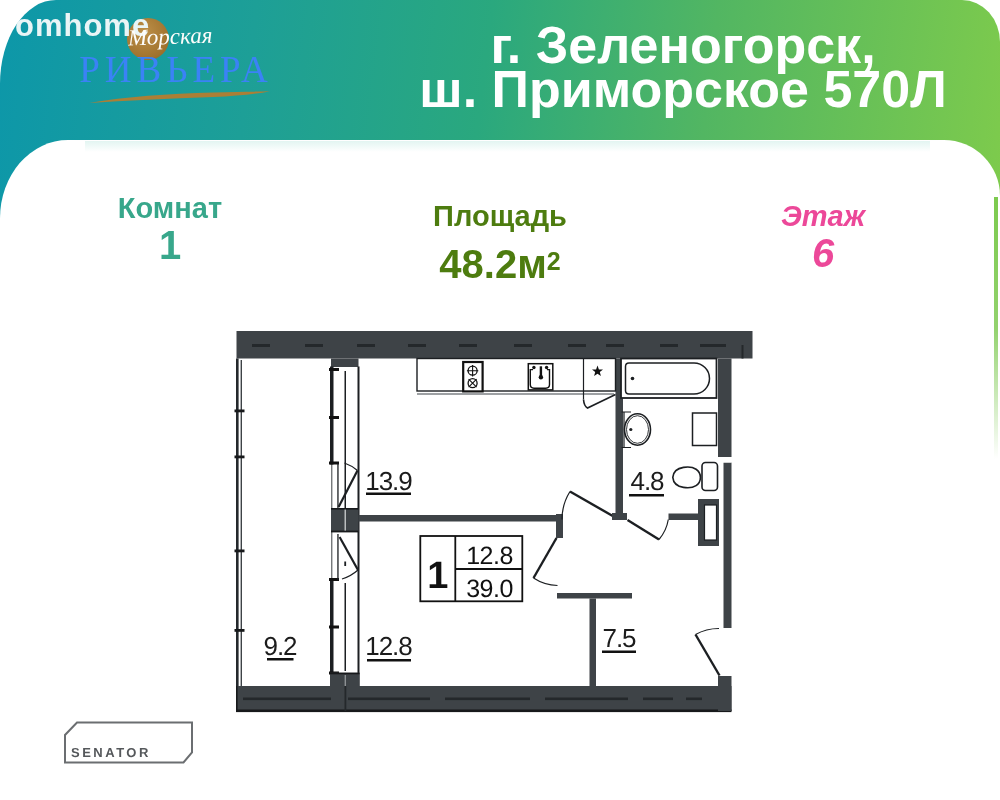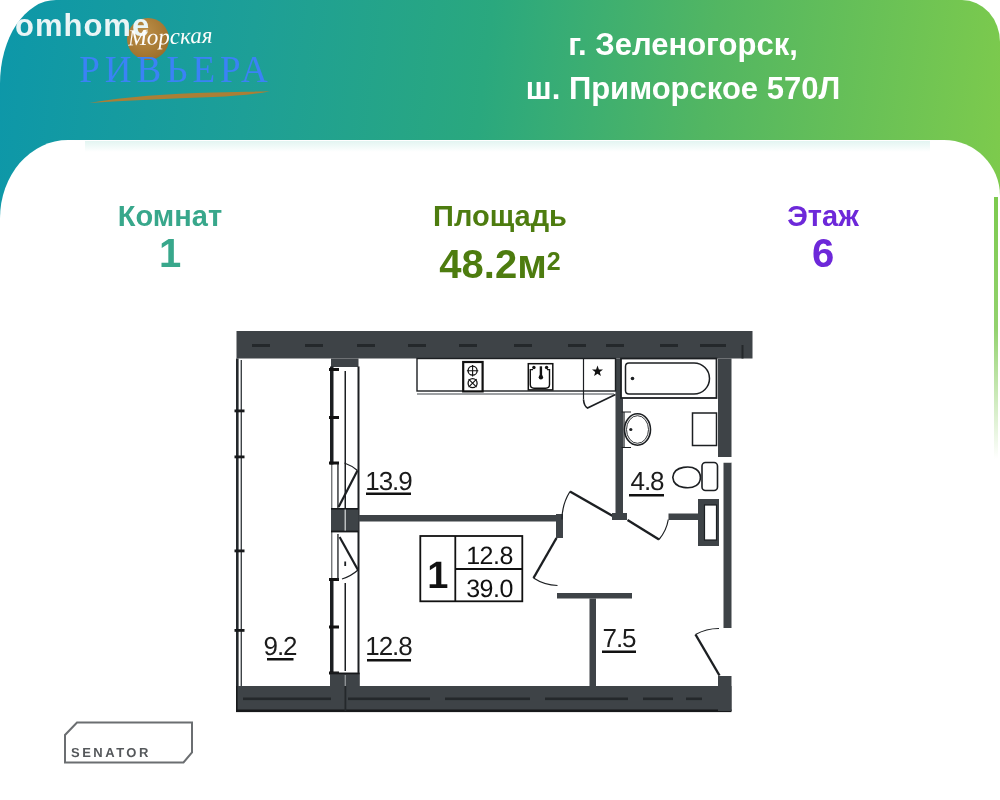--- a/index.html
+++ b/index.html
@@ -26,27 +26,27 @@
 </div>
 
 <div class="abs" style="left:128px;top:24px;font-family:'Liberation Serif',serif;font-style:italic;font-size:23px;color:#fdfdfb;transform:rotate(-2deg);">Морская</div>
 
 <div class="abs" style="left:73px;top:48px;width:206px;text-align:center;font-family:'Liberation Serif',serif;font-size:37px;color:#3b82f6;letter-spacing:5px;">РИВЬЕРА</div>
 
 <svg class="abs" style="left:86px;top:88px;" width="188" height="18" viewBox="0 0 192 18">
   <path d="M3,15 Q60,6 130,4.5 Q165,3.5 188,3 Q166,7.5 130,9 Q60,11.5 3,15 Z" fill="#ab7f36"></path>
 </svg>
 
-<div class="abs" style="left:383px;top:23px;width:600px;text-align:center;font-size:31px;font-weight:bold;color:#ffffff;line-height:44px;letter-spacing:0px;">г. Зеленогорск,<br>ш. Приморское 570Л</div>
-
-<div class="abs" style="left:70px;top:200px;width:200px;text-align:center;color:#38a78b;font-weight:bold;font-size:29px;line-height:33px;">Комнат<br><span style="font-size:40px;line-height:41px;">1</span></div>
+<div class="abs" style="left:383px;top:23px;width:600px;text-align:center;font-size:52px;font-weight:bold;color:#ffffff;line-height:44px;letter-spacing:0px;">г. Зеленогорск,<br>ш. Приморское 570Л</div>
+
+<div class="abs" style="left:70px;top:192px;width:200px;text-align:center;color:#38a78b;font-weight:bold;font-size:29px;line-height:33px;">Комнат<br><span style="font-size:40px;line-height:41px;">1</span></div>
 
 <div class="abs" style="left:400px;top:200px;width:200px;text-align:center;color:#4d7c0f;font-weight:bold;font-size:29px;line-height:33px;">Площадь<br><span style="font-size:40px;line-height:56px;">48.2м<span style="font-size:25px;vertical-align:8px;">2</span></span></div>
 
-<div class="abs" style="left:723px;top:200px;width:200px;text-align:center;color:#6d28d9;font-weight:bold;font-size:29px;line-height:33px;">Этаж<br><span style="font-size:40px;line-height:41px;">6</span></div>
+<div class="abs" style="left:723px;top:200px;width:200px;text-align:center;color:#ec4899;font-weight:bold;font-size:29px;line-height:33px;font-style:italic;">Этаж<br><span style="font-size:40px;line-height:41px;">6</span></div>
 
 <svg class="abs" style="left:0;top:0;" width="1000" height="800" viewBox="0 0 1000 800">
   <g id="plan" stroke-linecap="butt">
 
     <rect x="236.5" y="331" width="516" height="27.5" fill="#3e4347"></rect>
     <g fill="#24282b">
       <rect x="252" y="344" width="18" height="3"></rect>
         <rect x="305" y="344" width="18" height="3"></rect>
         <rect x="357" y="344" width="18" height="3"></rect>
         <rect x="408" y="344" width="18" height="3"></rect>

